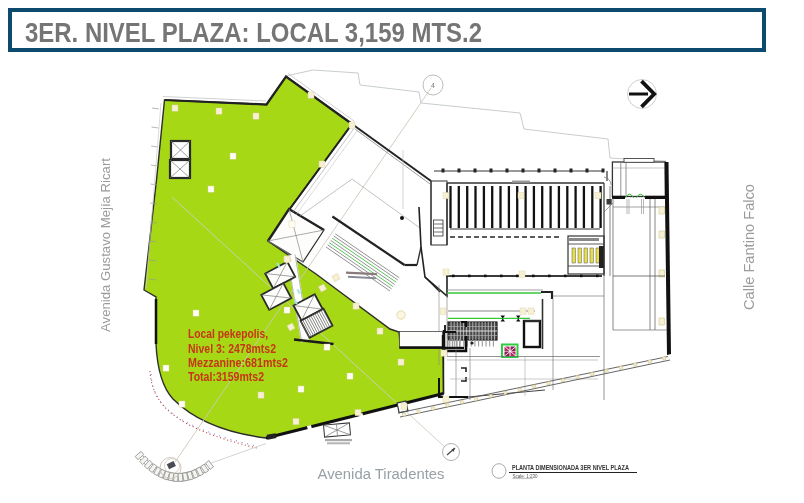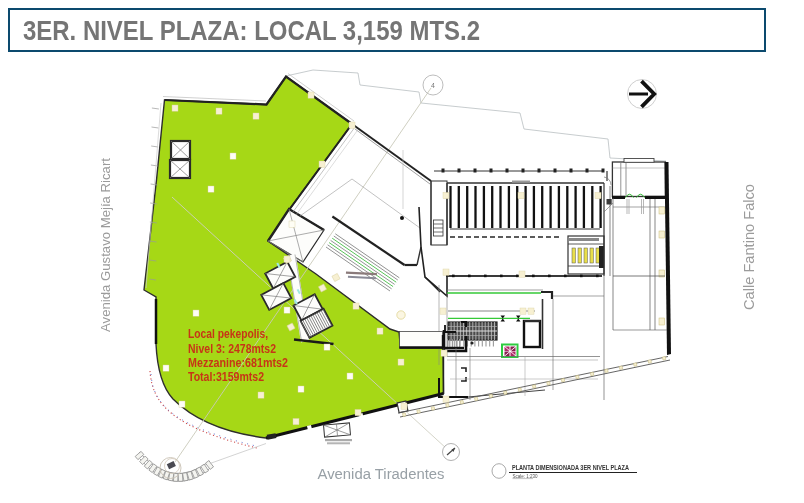--- a/index.html
+++ b/index.html
@@ -1,17 +1,17 @@
 <!DOCTYPE html>
 <html><head>
 <meta charset="utf-8">
 <style>
 html,body { margin:0; padding:0; background:#ffffff; width:804px; height:503px; overflow:hidden; }
 * { box-sizing:border-box; }
-.titlebox { position:absolute; left:8px; top:8px; width:758px; height:44px; border:2px solid #0c4a6e; background:#fff; }
+.titlebox { position:absolute; left:8px; top:8px; width:758px; height:44px; border:4px solid #0c4a6e; background:#fff; }
 .titlebox span { position:absolute; left:13px; top:5px; font-family:"Liberation Sans", sans-serif; font-weight:bold; font-size:28px; color:#757575; white-space:nowrap; display:inline-block; transform:scaleX(0.8555); transform-origin:0 0; }
 </style>
 </head>
 <body>
 
 <div class="titlebox">
     <span>3ER. NIVEL PLAZA: LOCAL 3,159 MTS.2</span>
   </div>
 
 <svg width="804" height="503" viewBox="0 0 804 503" style="position:absolute;left:0;top:0">

